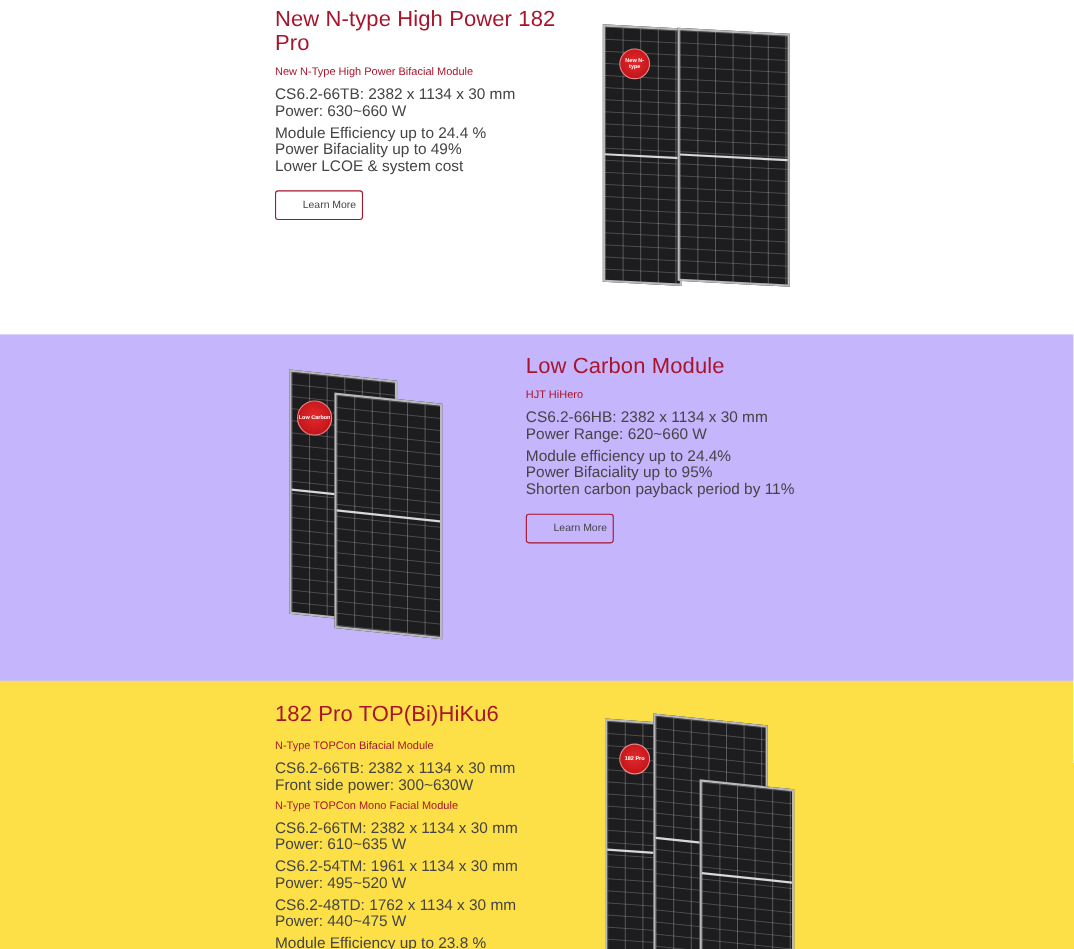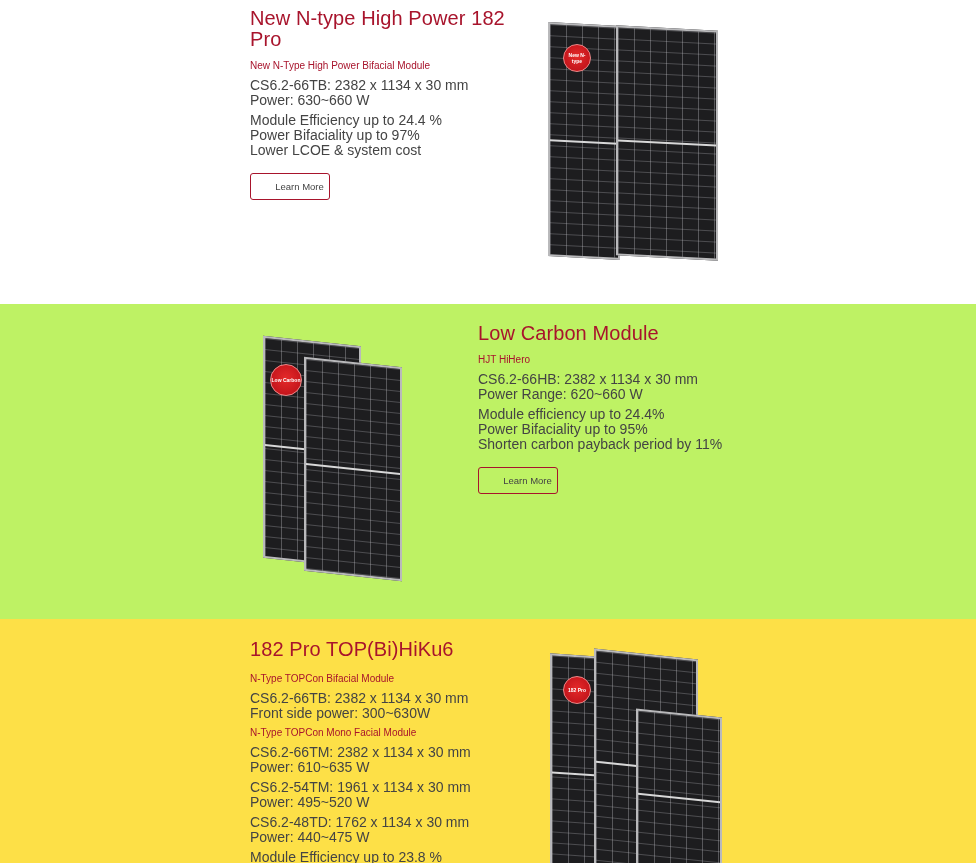--- a/index.html
+++ b/index.html
@@ -1,21 +1,21 @@
 <!DOCTYPE html>
 <html><head>
 <meta charset="utf-8">
 <style>
   * { box-sizing: border-box; margin: 0; padding: 0; }
   html, body { width: 976px; height: 863px; overflow: hidden; background: #ffffff; }
   body { font-family: "Liberation Sans", "DejaVu Sans", sans-serif; color: #3a3a3a; position: relative; }
 
   .section { position: absolute; left: 0; width: 976px; }
   .sec1 { top: 0; height: 372px; background: #ffffff; }
-  .sec2 { top: 304px; height: 315px; background: #bef264; }
+  .sec2 { top: 304px; height: 315px; background: #c4b5fd; }
   .sec3 { top: 619px; height: 244px; background: #fde047; }
 
   .text-block { position: absolute; width: 280px; }
   .title { color: #a8142c; font-size: 20px; line-height: 21px; font-weight: normal; letter-spacing: 0.1px; }
   .subtitle { color: #a8142c; font-size: 10px; line-height: 14px; margin-top: 6px; }
   .spec { font-size: 14px; line-height: 15px; color: #444; }
   .spec-group { margin-top: 5px; }
   .btn {
     display: inline-block; margin-top: 15px;
     width: 80px; height: 27px; line-height: 25px;
@@ -51,21 +51,21 @@
       <span>New N-type High Power 182</span><br>
       <span>Pro</span>
     </h2>
     <div class="subtitle" style="margin-top:9px;">New N-Type High Power Bifacial Module</div>
     <div class="spec-group">
       <div class="spec">CS6.2-66TB: 2382 x 1134 x 30 mm</div>
       <div class="spec">Power:  630~660 W</div>
     </div>
     <div class="spec-group">
       <div class="spec">Module Efficiency up to 24.4 %</div>
-      <div class="spec">Power Bifaciality up to 97%</div>
+      <div class="spec">Power Bifaciality up to 49%</div>
       <div class="spec">Lower LCOE &amp; system cost</div>
     </div>
     <a class="btn">Learn More</a>
   </div>
 
   <div>
     <div class="panel" style="left:548px; top:24px; width:72px; height:234px; transform: skewY(3deg);">
       <div class="grid"></div>
         <div class="mid" style="top:115px;"></div>
     </div>

